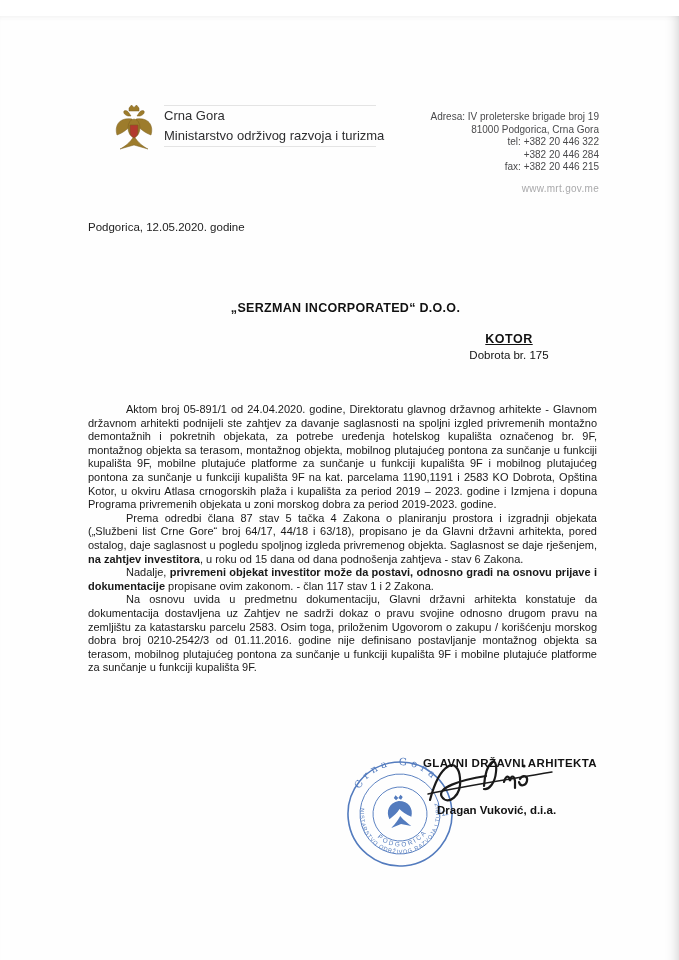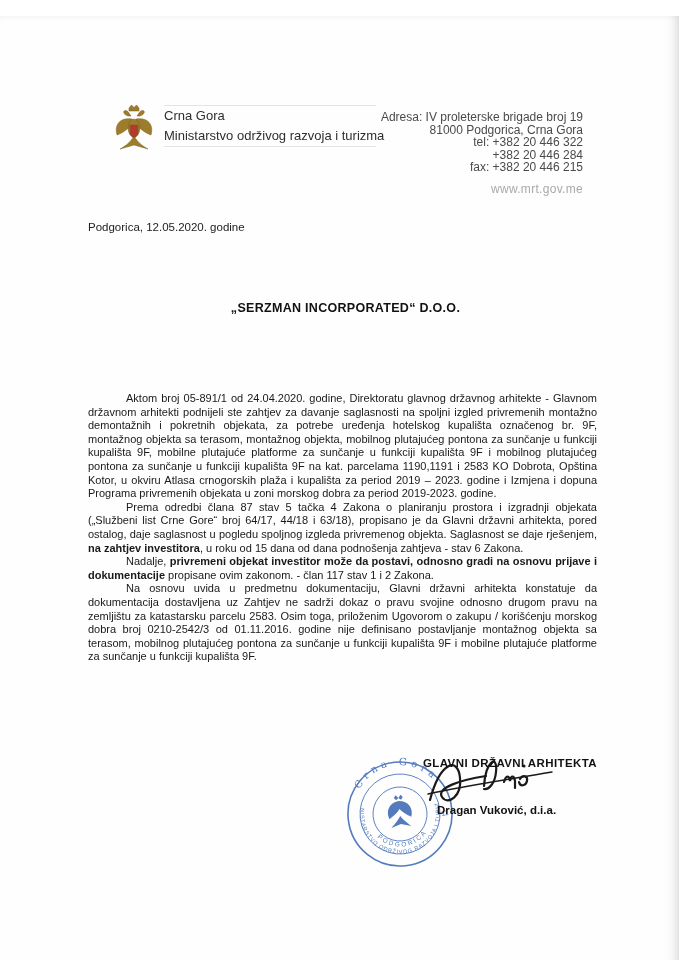--- a/index.html
+++ b/index.html
@@ -16,33 +16,33 @@
   }
   
   .crest { position:absolute; left:112px; top:86px; width:44px; height:56px; }
   .org { position:absolute; left:164px; top:92px; }
   .org-country { font-size:13px; color:#2e2e30; }
   .org-ministry { font-size:13px; margin-top:5px; color:#2e2e30; }
   .org-directorate { font-size:11px; margin-top:8px; color:#3a3a3c; }
   .rule { position:absolute; height:1px; background:#e4e4e4; left:164px; width:212px; }
   .rule-1 { top:89px; }
   .rule-2 { top:130px; }
-  .contact { position:absolute; right:96px; top:95px; text-align:right;
-             font-size:12px; line-height:12.5px; color:#4a4a4c; }
+  .contact { position:absolute; right:80px; top:95px; text-align:right;
+             font-size:10px; line-height:12.5px; color:#4a4a4c; }
   .contact .web { color:#a9a9ab; margin-top:9px; letter-spacing:.3px;text-align:right; }
   
   .meta { position:absolute; left:88px; top:201px; font-size:11.5px; line-height:21px; color:#222; }
   
   .recipient-company { position:absolute; left:0; right:0; top:285px; text-align:center;
                        font-weight:bold; font-size:12.5px; letter-spacing:.3px; color:#111;padding-left:12px; }
   .recipient-addr { position:absolute; left:436px; top:316px; width:146px; text-align:center; color:#111; }
   .recipient-city { font-weight:bold; font-size:12.5px; text-decoration:underline; letter-spacing:.5px; }
   .recipient-street { font-size:11.5px; margin-top:3px; }
   
-  .body-text { position:absolute; left:88px; top:376px; width:509px;
+  .body-text { position:absolute; left:88px; top:387px; width:509px;
                font-size:11px; line-height:13.6px; text-align:justify; color:#191919; }
   .body-text p { text-indent:38px; margin:0; }
   .b { font-weight:bold; }
   
   .sig-title { position:absolute; left:407px; top:741px; font-weight:bold;
                font-size:11.5px; letter-spacing:.4px; color:#111; z-index:4;padding-left:16px; }
   .sig-name { position:absolute; left:437px; top:788px; font-weight:bold;
               font-size:11.5px; color:#111; z-index:4; }
   .stamp { position:absolute; left:340px; top:738px; width:120px; height:120px;
            color:#2e5fb0; opacity:.82; transform:rotate(-6deg); z-index:2; }
@@ -83,20 +83,24 @@
     <div>+382 20 446 284</div>
     <div>fax: +382 20 446 215</div>
     <div class="web">www.mrt.gov.me</div>
   </div>
 
   <div class="meta">
     <div>Podgorica, 12.05.2020. godine</div>
   </div>
 
   <div class="recipient-company">„SERZMAN INCORPORATED“ D.O.O.</div>
+  <div class="recipient-addr">
+    <div class="recipient-city">KOTOR</div>
+    <div class="recipient-street">Dobrota br. 175</div>
+  </div>
 
   <div class="body-text">
     <p>Aktom broj 05-891/1 od 24.04.2020. godine, Direktoratu glavnog državnog arhitekte - Glavnom državnom arhitekti podnijeli ste zahtjev za davanje saglasnosti na spoljni izgled privremenih montažno demontažnih i pokretnih objekata, za potrebe uređenja hotelskog kupališta označenog br. 9F, montažnog objekta sa terasom, montažnog objekta, mobilnog plutajućeg pontona za sunčanje u funkciji kupališta 9F, mobilne plutajuće platforme za sunčanje u funkciji kupališta 9F i mobilnog plutajućeg pontona za sunčanje u funkciji kupališta 9F na kat. parcelama 1190,1191 i 2583 KO Dobrota, Opština Kotor, u okviru Atlasa crnogorskih plaža i kupališta za period 2019 – 2023. godine i Izmjena i dopuna Programa privremenih objekata u zoni morskog dobra za period 2019-2023. godine.</p>
     <p><span>Prema odredbi člana 87 stav 5 tačka 4 Zakona o planiranju prostora i izgradnji objekata („Službeni list Crne Gore“ broj 64/17, 44/18 i 63/18), propisano je da Glavni državni arhitekta, pored ostalog, daje saglasnost u pogledu spoljnog izgleda privremenog objekta. Saglasnost se daje rješenjem, </span><span class="b">na zahtjev investitora</span><span>, u roku od 15 dana od dana podnošenja zahtjeva - stav 6 Zakona.</span></p>
     <p><span>Nadalje, </span><span class="b">privremeni objekat investitor može da postavi, odnosno gradi na osnovu prijave i dokumentacije</span><span> propisane ovim zakonom. - član 117 stav 1 i 2 Zakona.</span></p>
     <p>Na osnovu uvida u predmetnu dokumentaciju, Glavni državni arhitekta konstatuje da dokumentacija dostavljena uz Zahtjev ne sadrži dokaz o pravu svojine odnosno drugom pravu na zemljištu za katastarsku parcelu 2583. Osim toga, priloženim Ugovorom o zakupu / korišćenju morskog dobra broj 0210-2542/3 od 01.11.2016. godine nije definisano postavljanje montažnog objekta sa terasom, mobilnog plutajućeg pontona za sunčanje u funkciji kupališta 9F i mobilne plutajuće platforme za sunčanje u funkciji kupališta 9F.</p>
   </div>
 
   <div class="sig-title">GLAVNI DRŽAVNI ARHITEKTA</div>
 

